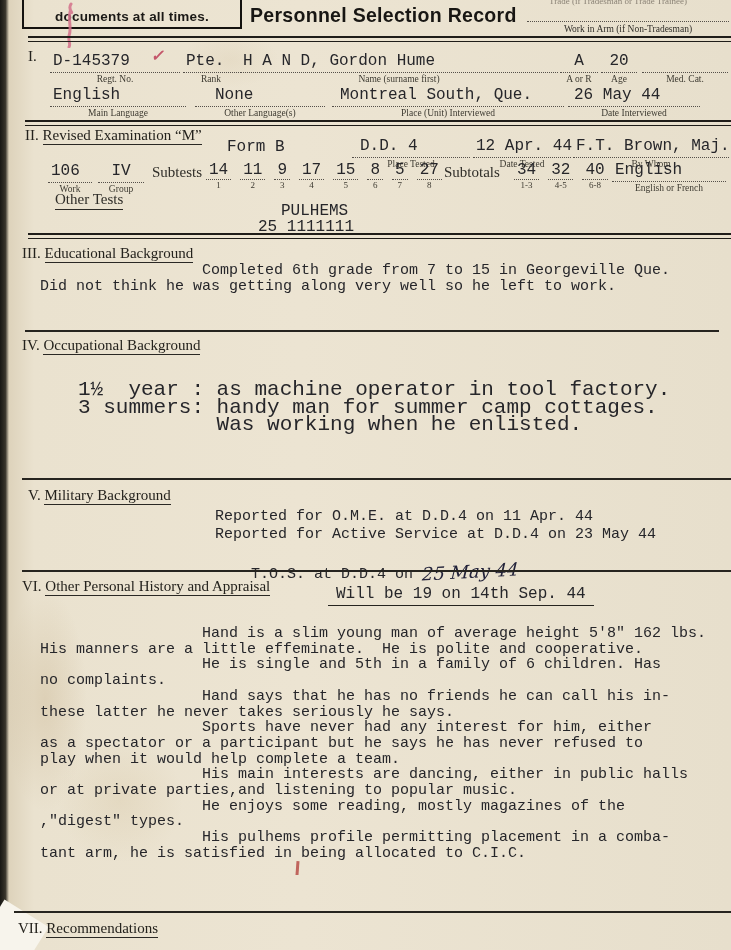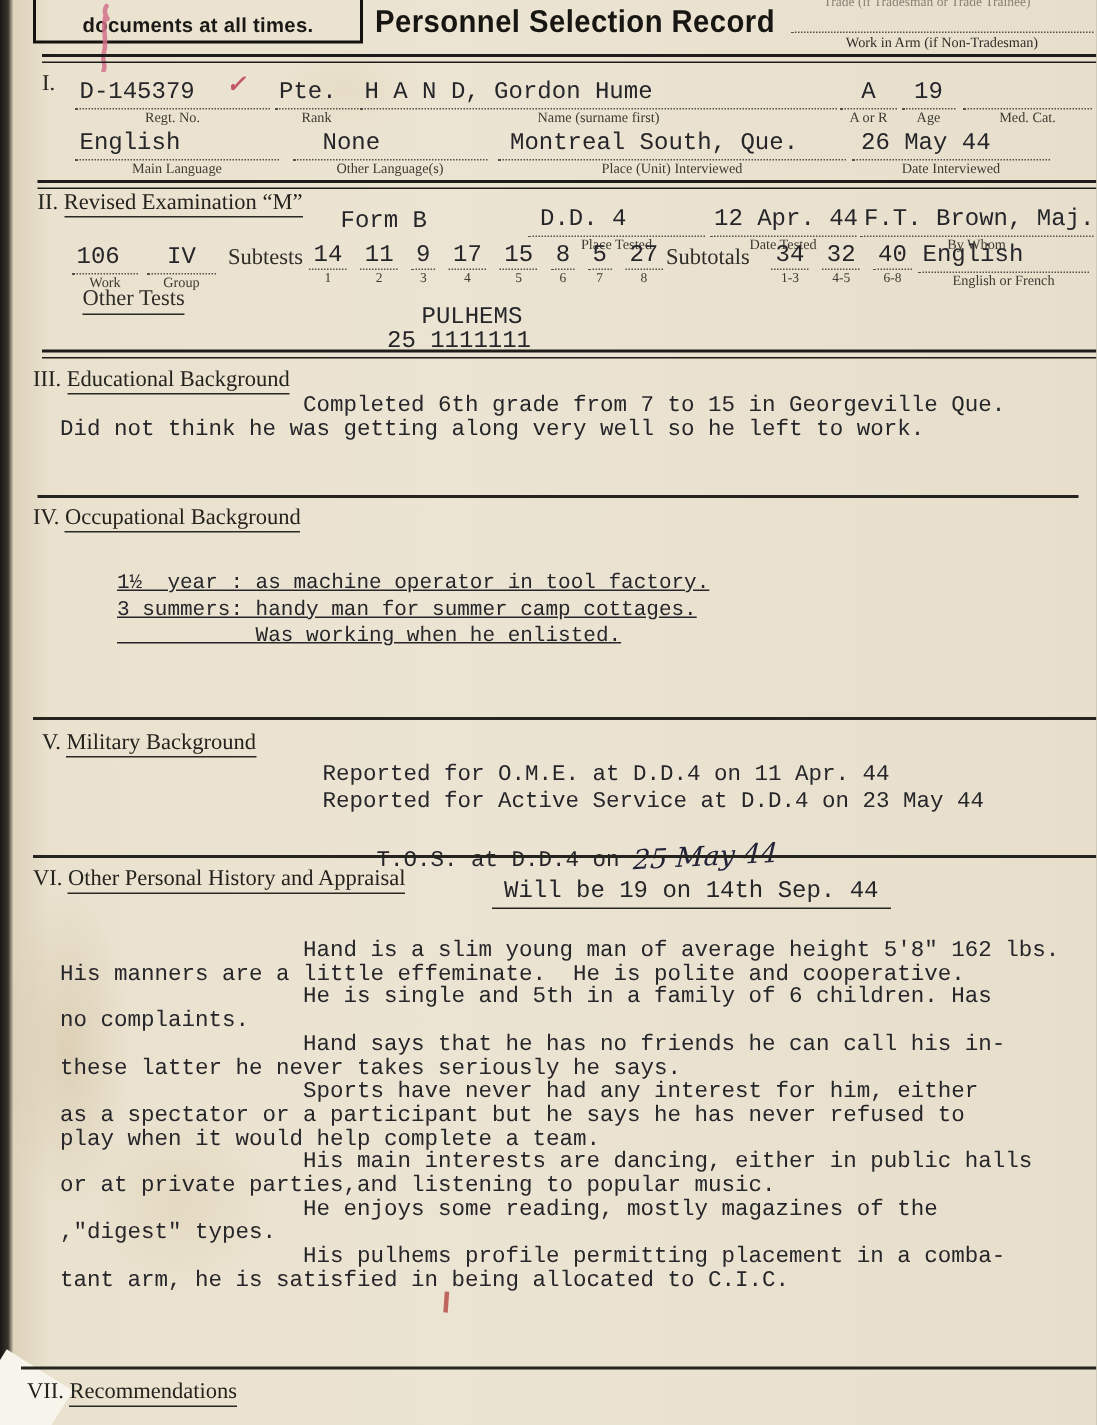--- a/index.html
+++ b/index.html
@@ -74,21 +74,21 @@
   </div>
   <div class="field" style="left:240px;top:52px;width:318px;">
     <span class="fv">H A N D, Gordon Hume</span>
     <span class="fl">Name (surname first)</span>
   </div>
   <div class="field" style="left:560px;top:52px;width:38px;">
     <span class="fv" style="text-align:center;">A</span>
     <span class="fl">A or R</span>
   </div>
   <div class="field" style="left:601px;top:52px;width:36px;">
-    <span class="fv" style="text-align:center;">19</span>
+    <span class="fv" style="text-align:center;">20</span>
     <span class="fl">Age</span>
   </div>
   <div class="field" style="left:642px;top:52px;width:86px;">
     <span class="fv"></span>
     <span class="fl">Med. Cat.</span>
   </div>
 
   <div class="field" style="left:50px;top:86px;width:136px;">
     <span class="fv">English</span>
     <span class="fl">Main Language</span>
@@ -214,21 +214,21 @@
 
   <div class="typed-line">                  Completed 6th grade from 7 to 15 in Georgeville Que.</div>
       <div class="typed-line">Did not think he was getting along very well so he left to work.</div>
     </div>
   <div class="hr1" style="left:25px;right:12px;top:330px;"></div>
 
   <div class="sec-head" style="left:22px;top:337px;">
     <span>IV.</span>
     <span class="ht">Occupational Background</span>
   </div>
-  <div class="para" style="left:78px;top:381px;font-size:14px;line-height:17.5px;text-decoration:underline;">
+  <div class="para" style="left:78px;top:381px;font-size:21px;line-height:17.5px;">
 
   <div class="typed-line">1½  year : as machine operator in tool factory.</div>
       <div class="typed-line">3 summers: handy man for summer camp cottages.</div>
       <div class="typed-line">           Was working when he enlisted.</div>
     </div>
   <div class="hr1" style="left:22px;right:0;top:478px;"></div>
 
   <div class="sec-head" style="left:28px;top:487px;">
     <span>V.</span>
     <span class="ht">Military Background</span>

